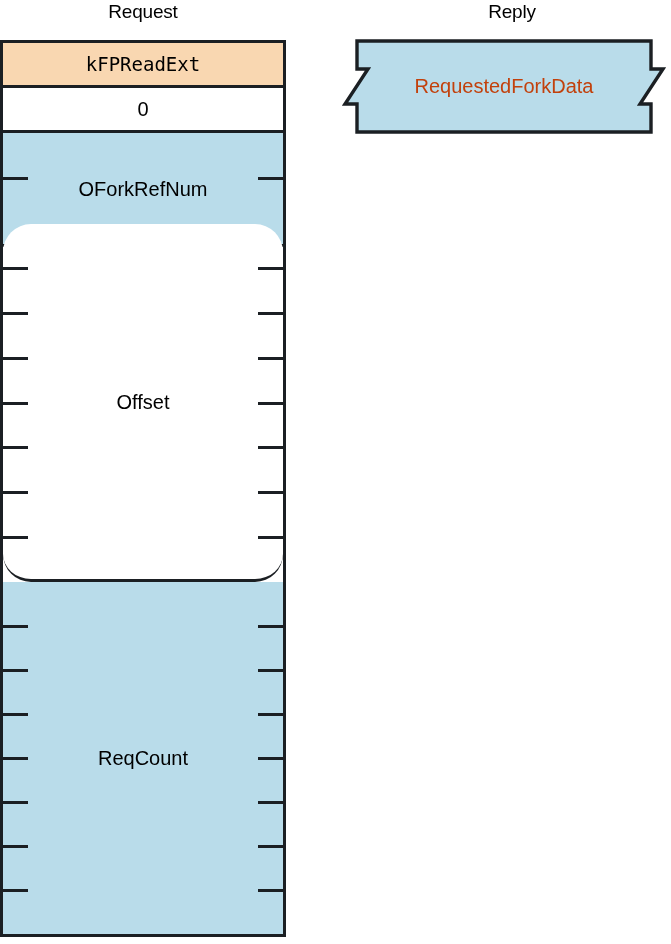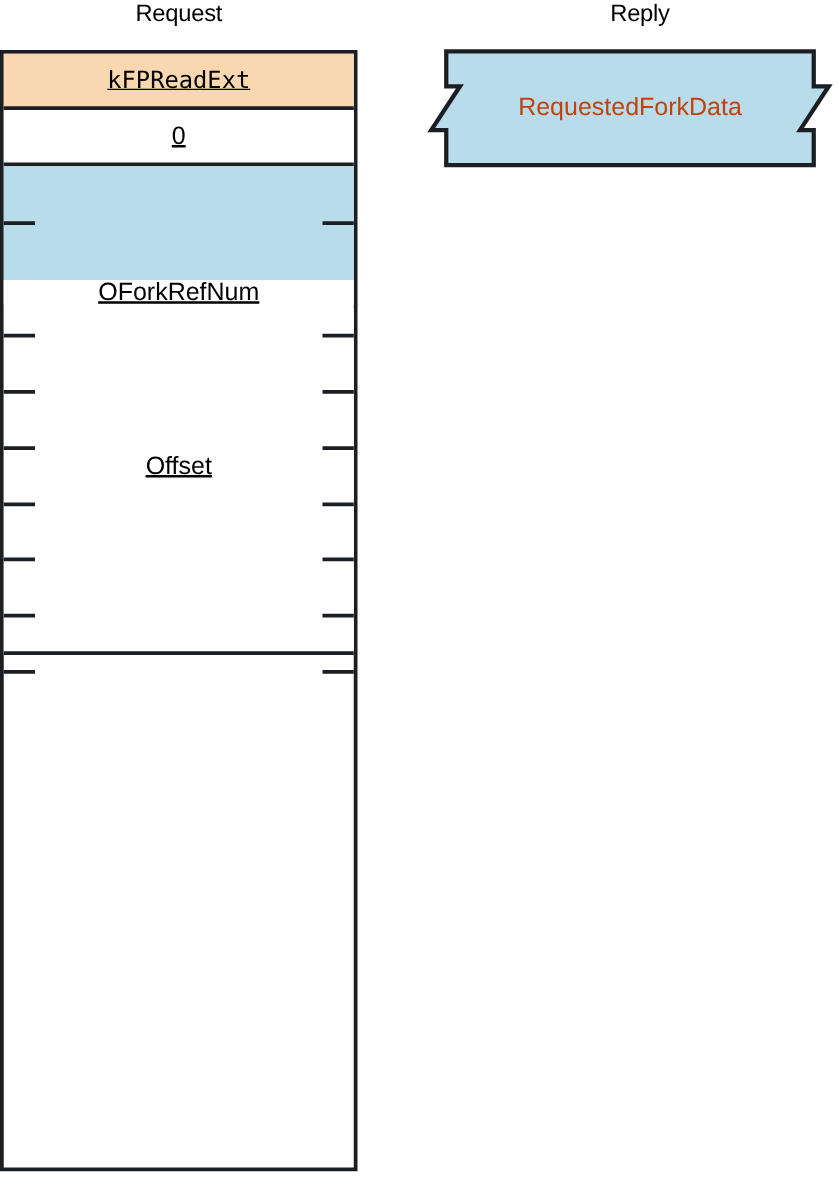--- a/index.html
+++ b/index.html
@@ -62,21 +62,20 @@
     position: absolute;
     left: 0;
     width: 280px;
     box-sizing: border-box;
     display: flex;
     align-items: center;
     justify-content: center;
   }
   .field-row.has-bottom-rule {
     border-bottom: 3px solid #1b1f23;
-    text-decoration: underline;
   }
   .fill-orange { background: #f9d7b1; }
   .fill-blue   { background: #b9dcea; }
   .fill-white  { background: #ffffff; }
 
   .field-label {
     font-family: "Liberation Sans", sans-serif;
     font-size: 20px;
     color: #000000;
     text-align: center;
@@ -141,42 +140,59 @@
 
   <div class="col-header" id="reply-header">Reply</div>
 
   <div id="request-packet">
       <div class="field-row fill-orange has-bottom-rule" style="top: 0px; height: 45px;">
         <span class="field-label mono">kFPReadExt</span>
       </div>
       <div class="field-row fill-white has-bottom-rule" style="top: 45px; height: 45px;">
         <span class="field-label">0</span>
       </div>
-      <div class="field-row fill-blue has-bottom-rule" style="top: 90px; height: 114px; align-items: flex-end;">
+      <div class="field-row fill-blue has-bottom-rule" style="top: 90px; height: 114px;">
         <span class="tick left" style="top: 44px;"></span>
         <span class="tick right" style="top: 44px;"></span>
         <span class="field-label">OForkRefNum</span>
       </div>
-      <div class="field-row fill-white has-bottom-rule" style="top: 181px; height: 300px;">
+      <div class="field-row fill-white has-bottom-rule" style="top: 181px; height: 358px; border-radius: 28px;">
         <span class="tick left" style="top: 43.25px;"></span>
         <span class="tick right" style="top: 43.25px;"></span>
         <span class="tick left" style="top: 88px;"></span>
         <span class="tick right" style="top: 88px;"></span>
         <span class="tick left" style="top: 132.75px;"></span>
         <span class="tick right" style="top: 132.75px;"></span>
         <span class="tick left" style="top: 177.5px;"></span>
         <span class="tick right" style="top: 177.5px;"></span>
         <span class="tick left" style="top: 222.25px;"></span>
         <span class="tick right" style="top: 222.25px;"></span>
         <span class="tick left" style="top: 267px;"></span>
         <span class="tick right" style="top: 267px;"></span>
         <span class="tick left" style="top: 311.75px;"></span>
         <span class="tick right" style="top: 311.75px;"></span>
         <span class="field-label">Offset</span>
       </div>
+      <div class="field-row fill-blue" style="top: 539px; height: 352px;">
+        <span class="tick left" style="top: 42.5px;"></span>
+        <span class="tick right" style="top: 42.5px;"></span>
+        <span class="tick left" style="top: 86.5px;"></span>
+        <span class="tick right" style="top: 86.5px;"></span>
+        <span class="tick left" style="top: 130.5px;"></span>
+        <span class="tick right" style="top: 130.5px;"></span>
+        <span class="tick left" style="top: 174.5px;"></span>
+        <span class="tick right" style="top: 174.5px;"></span>
+        <span class="tick left" style="top: 218.5px;"></span>
+        <span class="tick right" style="top: 218.5px;"></span>
+        <span class="tick left" style="top: 262.5px;"></span>
+        <span class="tick right" style="top: 262.5px;"></span>
+        <span class="tick left" style="top: 306.5px;"></span>
+        <span class="tick right" style="top: 306.5px;"></span>
+        <span class="field-label">ReqCount</span>
+      </div>
     </div>
 
   <div id="reply-packet">
     <svg viewBox="0 0 320 97" xmlns="http://www.w3.org/2000/svg">
       <path d="M 13 3 L 307 3 L 307 31 L 319 31 L 296 66 L 307 66 L 307 94 L 13 94 L 13 66 L 1 66 L 24 31 L 13 31 Z" fill="#b9dcea" stroke="#1b1f23" stroke-width="3.4" stroke-linejoin="miter"></path>
     </svg>
     <div id="reply-label">RequestedForkData</div>
   </div>
 
 </div>

